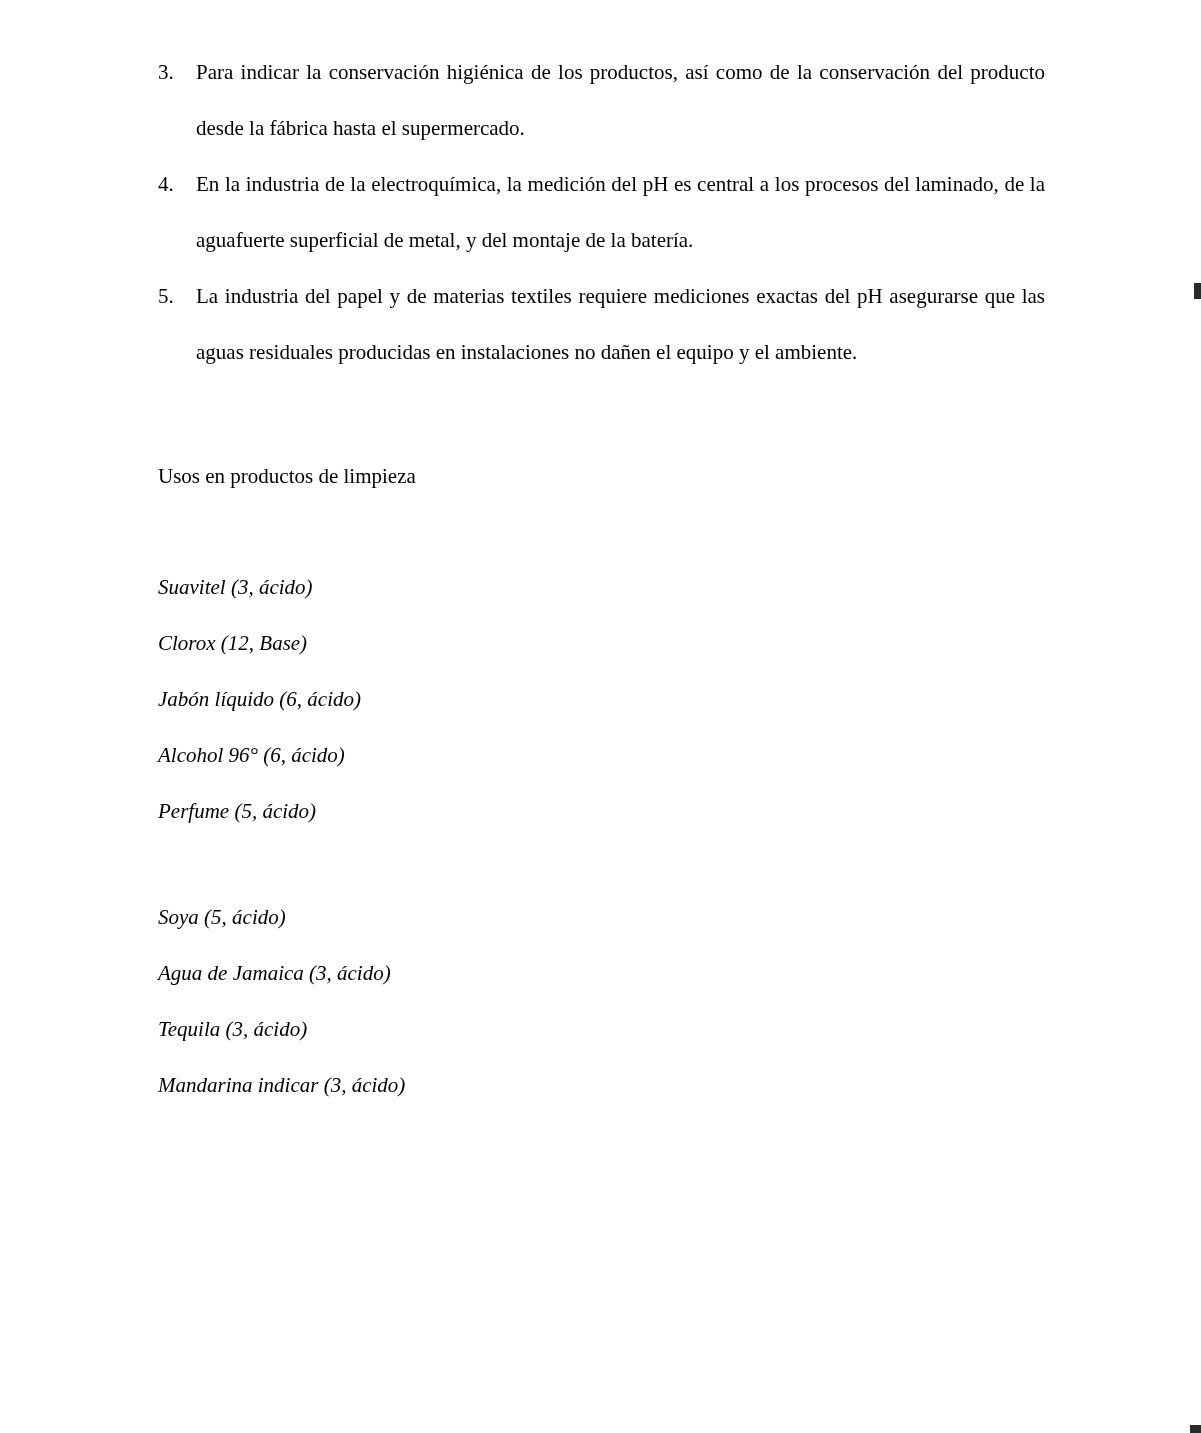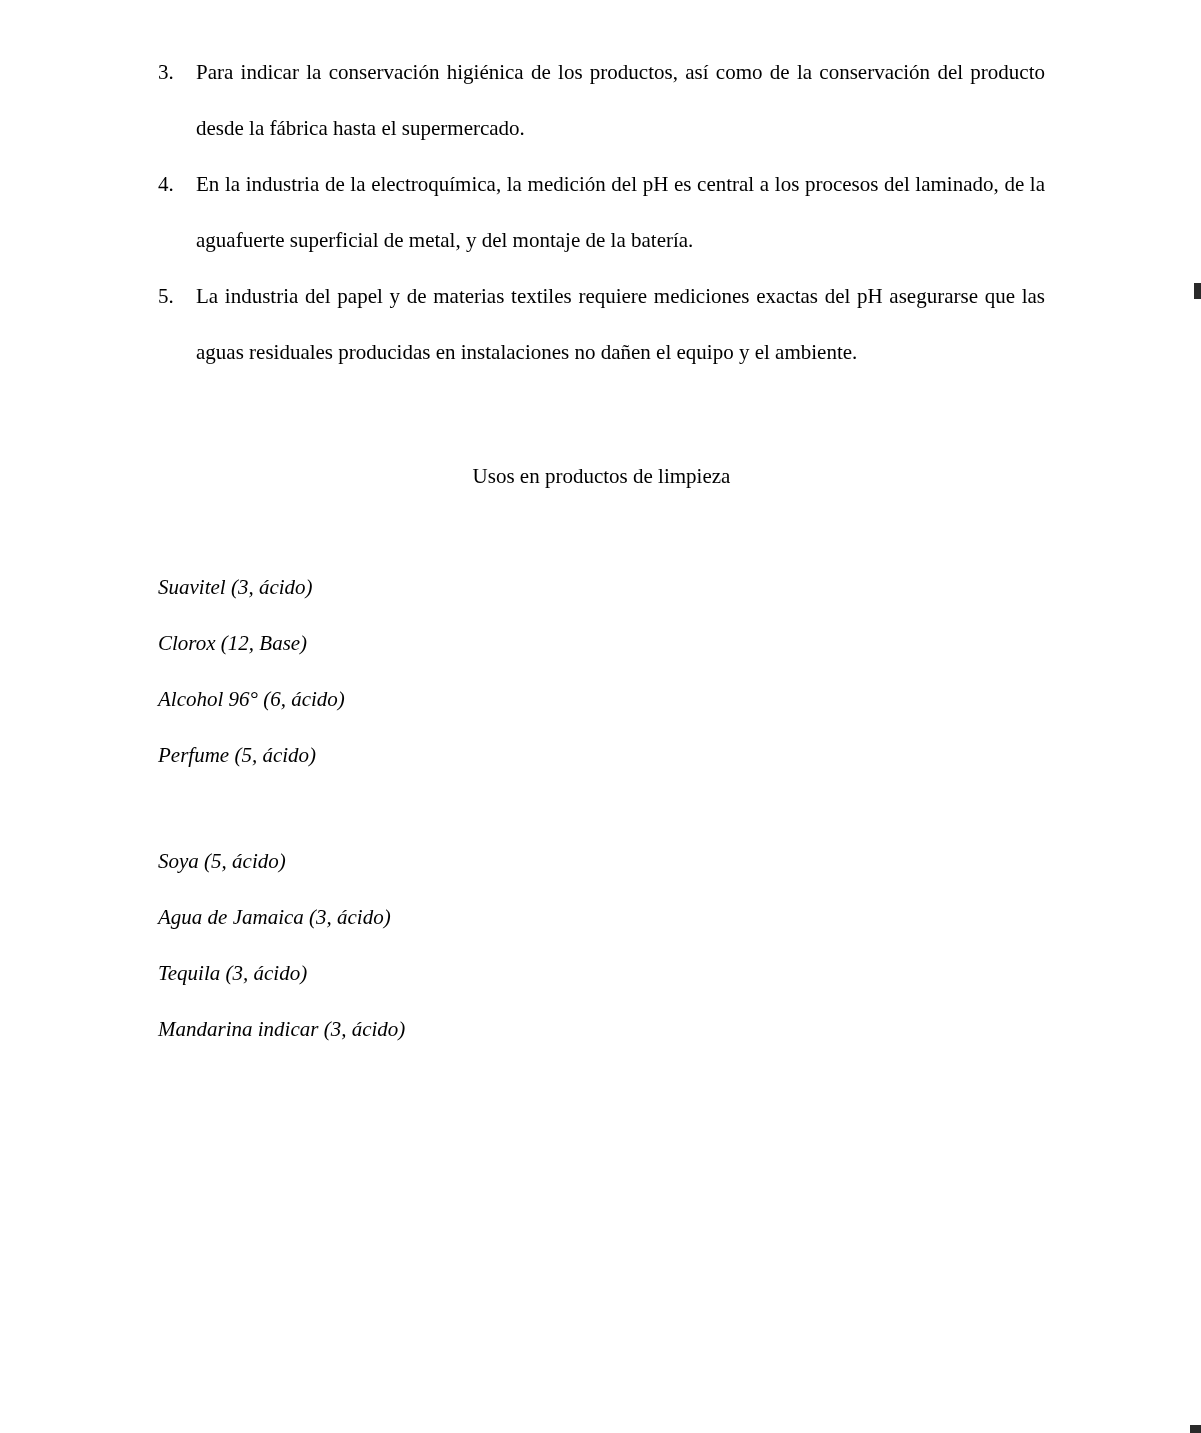--- a/index.html
+++ b/index.html
@@ -35,21 +35,20 @@
   .num-col {
     flex: 0 0 38px;
     width: 38px;
   }
   .num-text {
     flex: 1 1 auto;
     text-align: justify;
   }
   .section-heading {
     margin: 0;
-    text-align: center;
   }
   .heading-cleaning {
     margin-top: 68px;
   }
   .heading-foods {
     margin-top: 50px;
   }
   .plain-list {
     margin: 0;
     padding: 0;
@@ -100,20 +99,21 @@
         <span class="num-col">5.</span>
         <span class="num-text">La industria del papel y de materias textiles requiere mediciones exactas del pH asegurarse que las aguas residuales producidas en instalaciones no dañen el equipo y el ambiente.</span>
       </div>
     </div>
 
     <p class="section-heading heading-cleaning">Usos en productos de limpieza</p>
 
     <div class="plain-list cleaning">
       <p>Suavitel (3, ácido)</p>
       <p>Clorox (12, Base)</p>
+      <p>Jabón líquido (6, ácido)</p>
       <p>Alcohol 96° (6, ácido)</p>
       <p>Perfume (5, ácido)</p>
     </div>
 
 
     <div class="plain-list foods">
       <p>Soya (5, ácido)</p>
       <p>Agua de Jamaica (3, ácido)</p>
       <p>Tequila (3, ácido)</p>
       <p>Mandarina indicar (3, ácido)</p>

